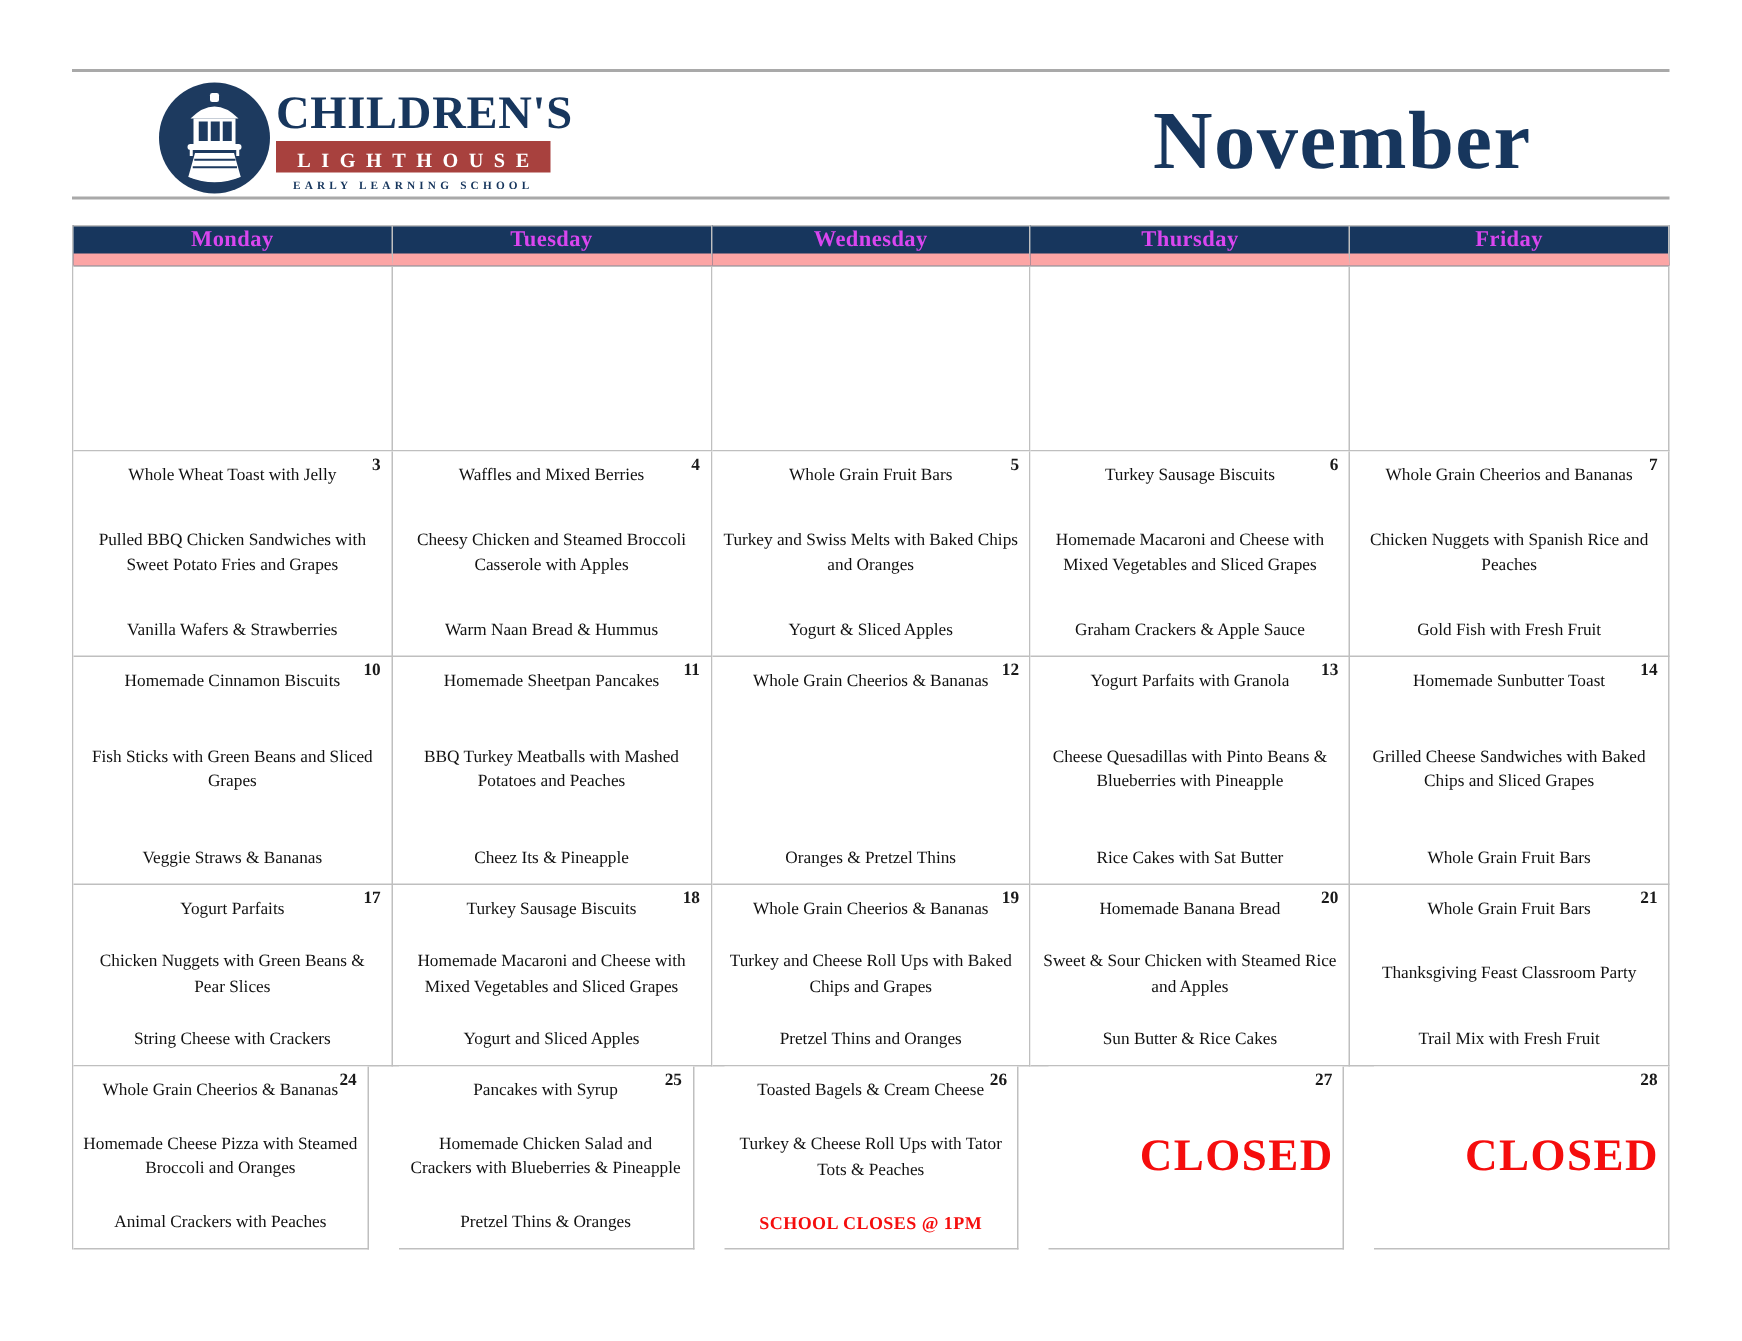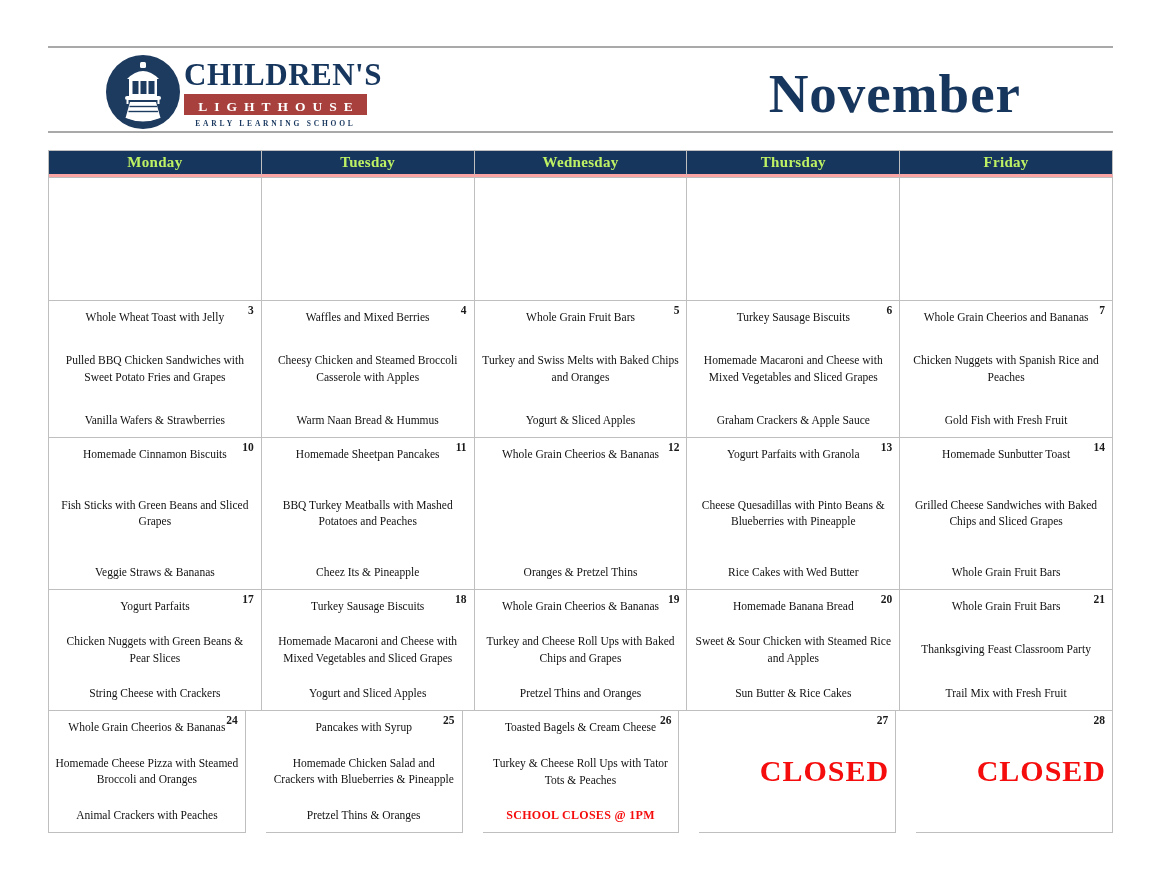--- a/index.html
+++ b/index.html
@@ -24,24 +24,24 @@
   }
   .logo-tagline { margin-top:4px; width:183px; text-align:center; color:var(--navy);
     font-size:7.5px; font-weight:700; letter-spacing:2.8px; }
   .month-title { position:absolute; top:62px; right:140px; font-size:55px; font-weight:800;
     color:var(--navy); letter-spacing:1px; }
 
   
   .calendar { position:absolute; left:48px; top:150px; width:1065px;
     border-left:1px solid #bfbfbf; }
   .cal-head { display:grid; grid-template-columns:repeat(5,1fr); }
-  .head-cell { height:27px; background:var(--navy); color:#bef264; display:flex;
+  .head-cell { height:27px; background:var(--navy); color:#d946ef; display:flex;
     align-items:center; justify-content:center; font-size:15px; font-weight:700;
     border-right:1px solid #bfbfbf; border-top:1px solid #bfbfbf;
-    border-bottom:3px solid #fca5a5; letter-spacing:.3px; }
+    border-bottom:8px solid #fca5a5; letter-spacing:.3px; }
   .cal-body { border-top:1px solid #bfbfbf; }
   .cal-row { display:grid; grid-template-columns:repeat(5,1fr); }
   .wrow0 { height:123px; } .wrow1 { height:137px; } .wrow2 { height:152px; }
   .wrow3 { height:121px; } .wrow4 { height:122px;gap:20px; }
   .cell { position:relative; border-right:1px solid #bfbfbf; border-bottom:1px solid #bfbfbf;
     display:flex; flex-direction:column; justify-content:space-between; align-items:center;
     text-align:center; padding:8px 6px 9px; background:#fff; }
   .daynum { position:absolute; top:3px; right:7px; font-size:11.5px; font-weight:700; color:#1a1a1a; }
   .menu-item { font-size:11.5px; line-height:1.42; color:#111; max-width:201px; }
   .notice { font-size:12px; font-weight:700; color:var(--alert); letter-spacing:.3px; }
@@ -148,21 +148,21 @@
           </div>
           <div class="cell">
             <span class="daynum">12</span>
             <div class="menu-item">Whole Grain Cheerios &amp; Bananas</div>
             <div class="menu-item">Oranges &amp; Pretzel Thins</div>
           </div>
           <div class="cell">
             <span class="daynum">13</span>
             <div class="menu-item">Yogurt Parfaits with Granola</div>
             <div class="menu-item">Cheese Quesadillas with Pinto Beans &amp; Blueberries with Pineapple</div>
-            <div class="menu-item">Rice Cakes with Wed Butter</div>
+            <div class="menu-item">Rice Cakes with Sat Butter</div>
           </div>
           <div class="cell">
             <span class="daynum">14</span>
             <div class="menu-item">Homemade Sunbutter Toast</div>
             <div class="menu-item">Grilled Cheese Sandwiches with Baked Chips and Sliced Grapes</div>
             <div class="menu-item">Whole Grain Fruit Bars</div>
           </div>
         </div>
         <div class="cal-row wrow3">
           <div class="cell">

